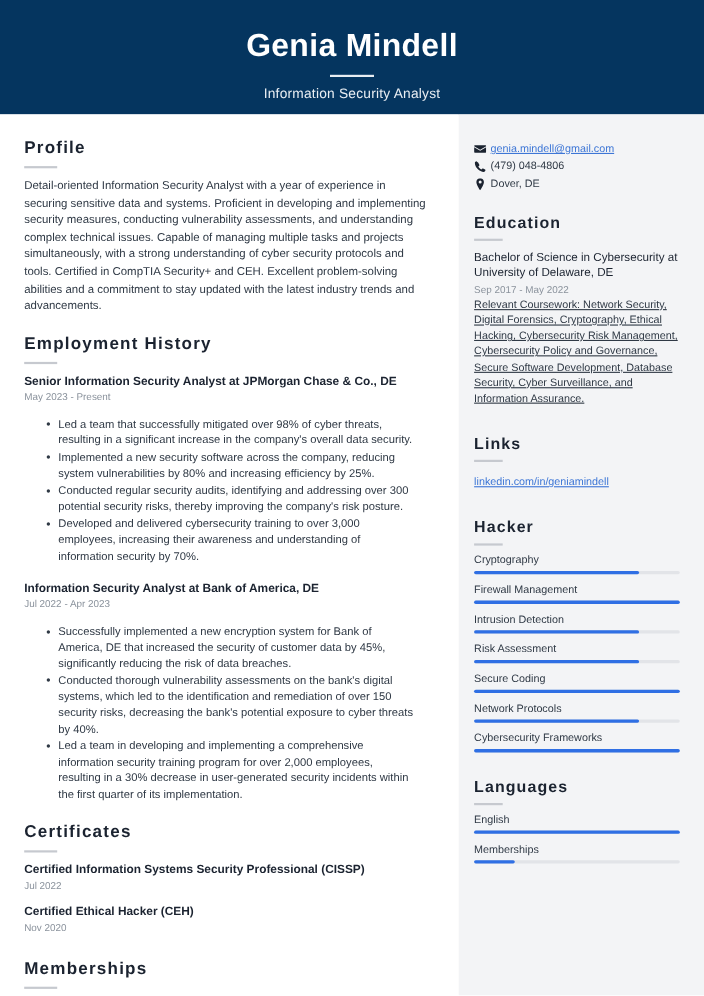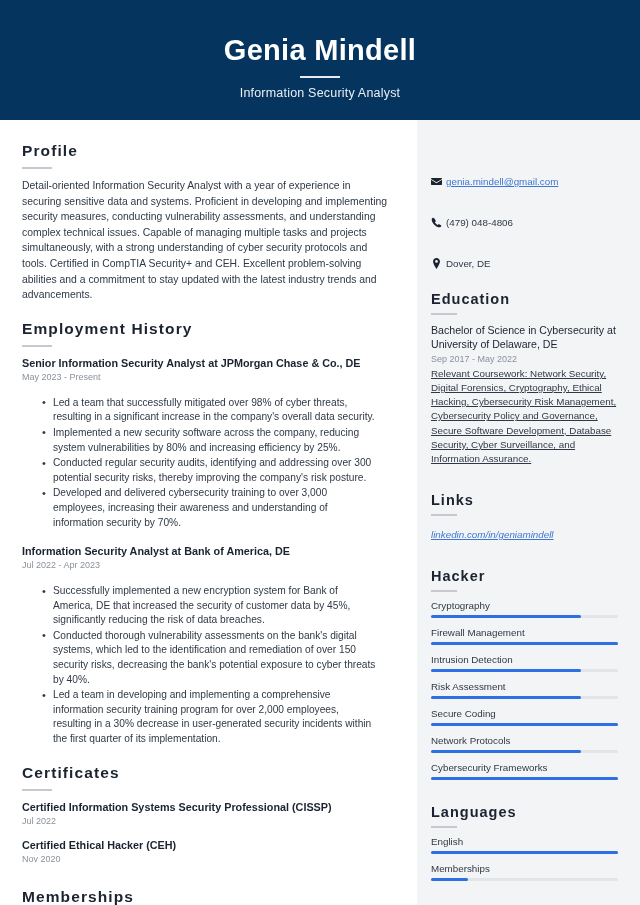--- a/index.html
+++ b/index.html
@@ -14,21 +14,21 @@
     position: relative;
     width: 640px;
     height: 905px;
     background: #ffffff;
     overflow: hidden;
   }
 
   
   .header {
     background: #05355f;
-    height: 120px;
+    height: 104px;
     width: 100%;
     display: flex;
     flex-direction: column;
     align-items: center;
     justify-content: center;
     padding-top: 15px;
   }
   .header-name {
     color: #ffffff;
     font-size: 29px;
@@ -140,21 +140,20 @@
   }
 
   
   .contact-list { margin-bottom: 22px; }
   .contact-row {
     display: flex;
     align-items: center;
     margin-bottom: 5px;
     font-size: 9.8px;
     color: #2f3945;
-    margin-top: 30px;
   }
   .contact-icon {
     width: 15px;
     flex: 0 0 15px;
     display: flex;
     align-items: center;
     justify-content: flex-start;
     color: #1b2330;
   }
   .contact-icon svg { display: block; }
@@ -180,21 +179,20 @@
     line-height: 14.2px;
     color: #2f3945;
     text-decoration: underline;
   }
 
   .link-item {
     font-size: 9.8px;
     color: #3d76d6;
     text-decoration: underline;
     display: inline-block;
-    font-style: italic;
   }
 
   .skill { margin-bottom: 9px; }
   .skill-label {
     font-size: 9.8px;
     color: #2f3945;
     margin-bottom: 4px;
   }
   .bar-track {
     position: relative;

